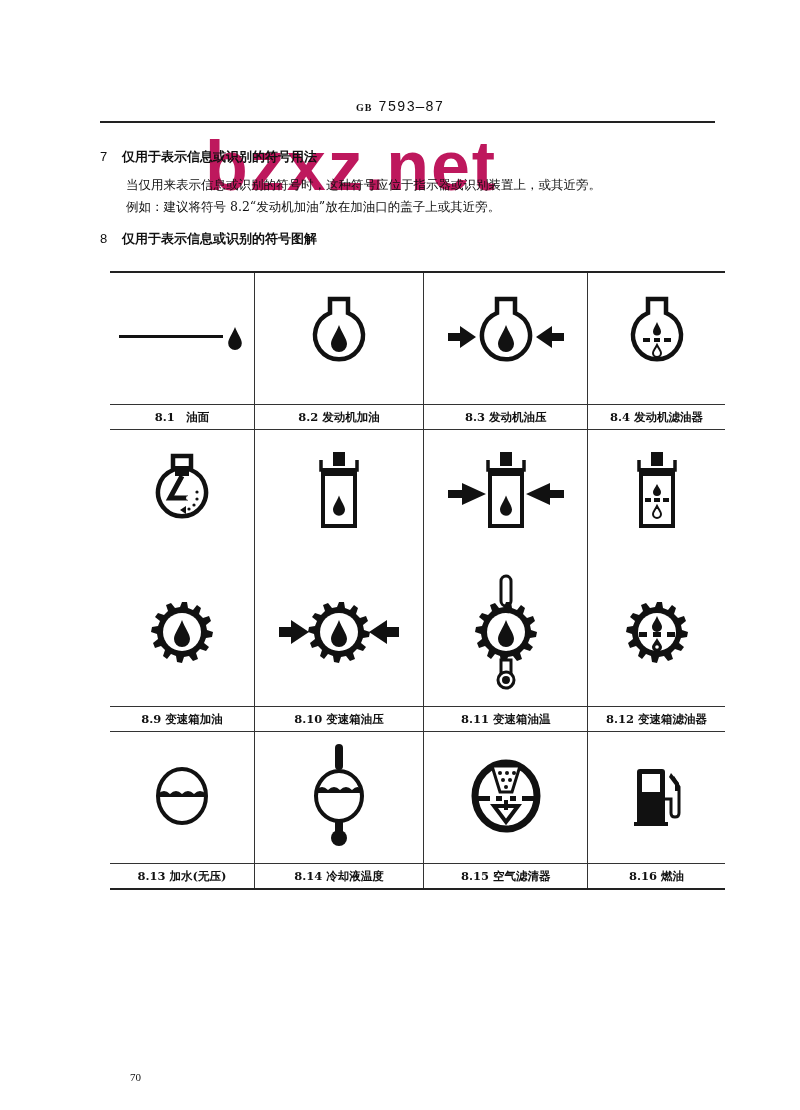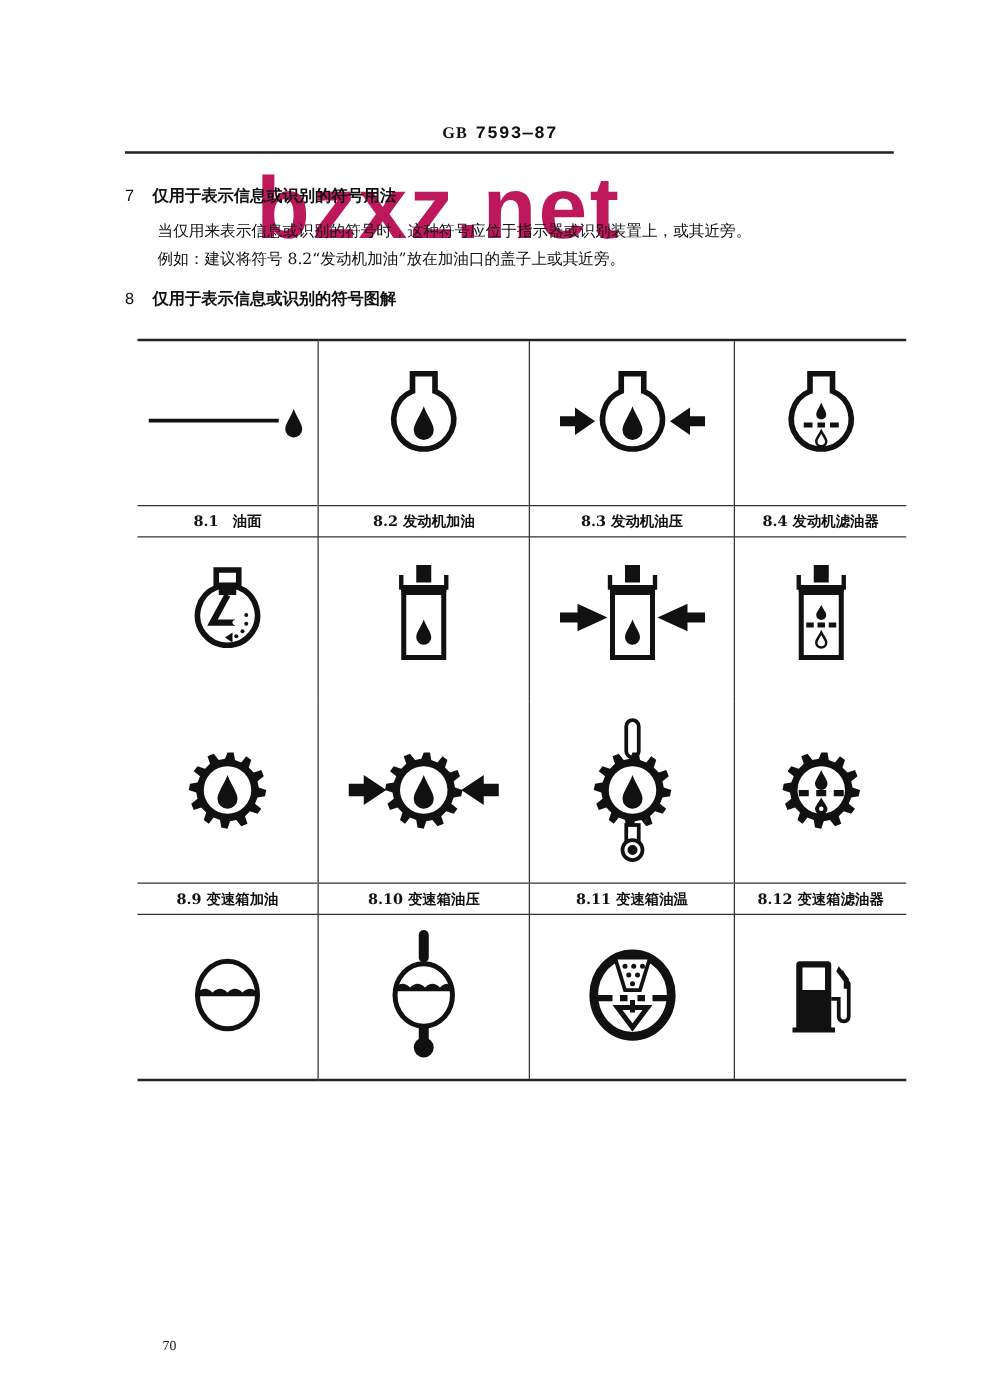--- a/index.html
+++ b/index.html
@@ -1,21 +1,21 @@
 <!DOCTYPE html>
 <html><head>
 <meta charset="utf-8">
 <style>
   html, body { margin:0; padding:0; }
   body { width:800px; height:1110px; background:#ffffff; position:relative; overflow:hidden;
          font-family:"DejaVu Serif", "Liberation Serif", serif; color:#111; }
   .header-title { position:absolute; top:98px; left:0; width:800px; text-align:center;
          font-size:14px; font-weight:bold; letter-spacing:1px; }
-  .header-title .gb { font-family:"Liberation Serif", serif; font-size:13px; font-weight:bold; }
-  .header-title .num { font-family:"Liberation Mono", monospace; font-weight:bold; font-size:14px; }
+  .header-title .gb { font-family:"Liberation Serif", serif; font-size:10px; font-weight:bold; }
+  .header-title .num { font-family:"Liberation Mono", monospace; font-weight:normal; font-size:14px; }
   .header-rule { position:absolute; top:121px; left:100px; width:615px; height:2px; background:#222; }
   .watermark { position:absolute; top:126px; left:205px; font-family:"Liberation Sans", sans-serif;
          font-weight:bold; font-size:70px; color:#be185d; letter-spacing:2px; z-index:0; }
   .section { position:absolute; left:100px; font-size:13px; font-weight:bold; z-index:1; }
   .section .sn { display:inline-block; width:22px; font-weight:normal; font-family:"Liberation Sans", sans-serif; }
   .para { position:absolute; left:126px; font-size:12.5px; z-index:1; }
   table.symbols { position:absolute; top:271px; left:110px; width:615px; border-collapse:collapse; z-index:1; }
   table.symbols td { border-left:1px solid #333; border-right:1px solid #333; padding:0; text-align:center; vertical-align:middle; }
   table.symbols td:first-child { border-left:none; }
   table.symbols td:last-child { border-right:none; }
@@ -227,16 +227,22 @@
     <td>
       <svg class="ico" width="60" height="70" viewBox="0 0 60 70">
         <rect x="10" y="8" width="28" height="56" rx="3" fill="#111"></rect>
         <rect x="15" y="13" width="18" height="18" fill="#fff"></rect>
         <rect x="7" y="61" width="34" height="4" fill="#111"></rect>
         <path d="M38,38 L44,38 L44,52 Q44,56 48,56 Q52,56 52,52 L52,26 L46,16" fill="none" stroke="#111" stroke-width="3"></path>
         <path d="M44,12 L52,22 L52,30 L48,30 L48,24 L42,16 Z" fill="#111"></path>
       </svg>
     </td>
   </tr>
+  <tr class="label-row">
+    <td>8.13 加水(无压)</td>
+    <td>8.14 冷却液温度</td>
+    <td>8.15 空气滤清器</td>
+    <td>8.16 燃油</td>
+  </tr>
 </tbody>
   </table>
 
 <div class="page-num">70</div>
 
 </body></html>

